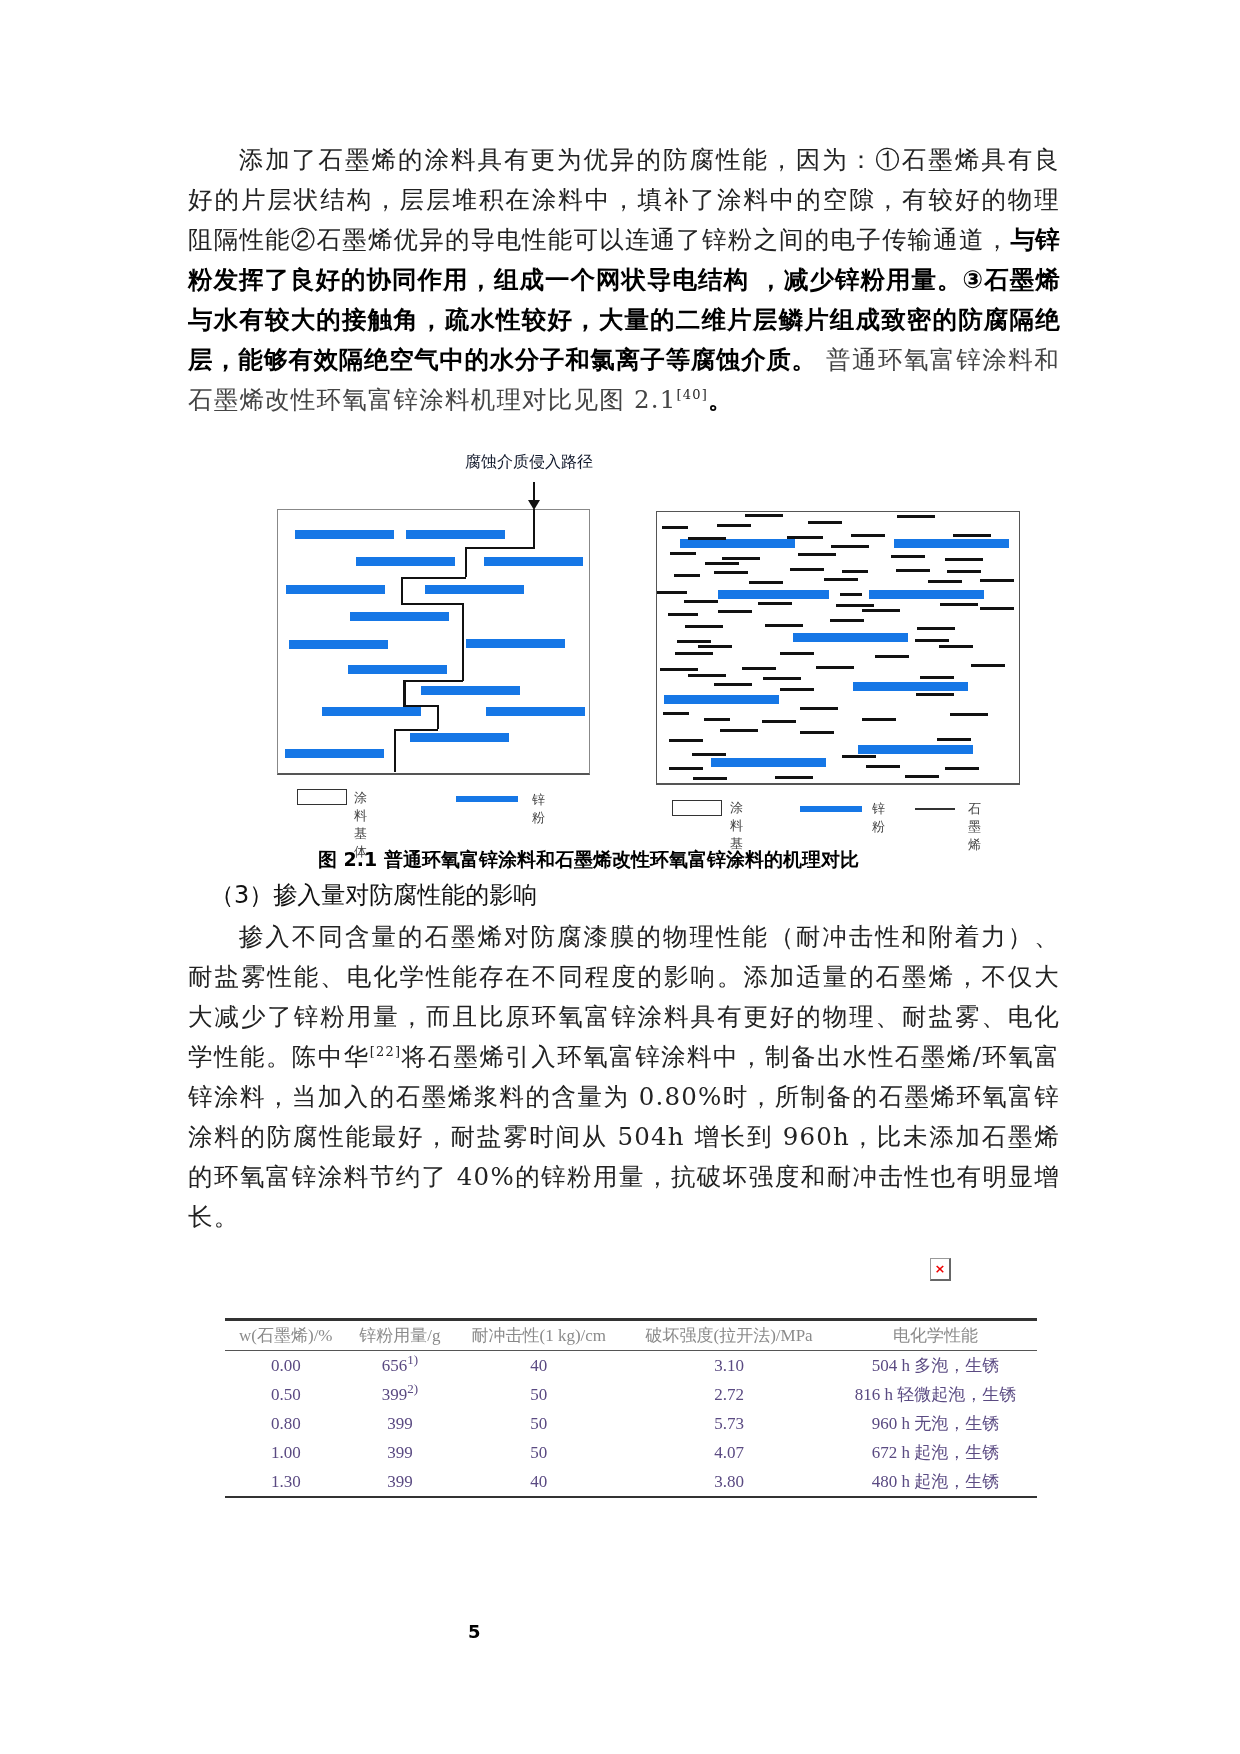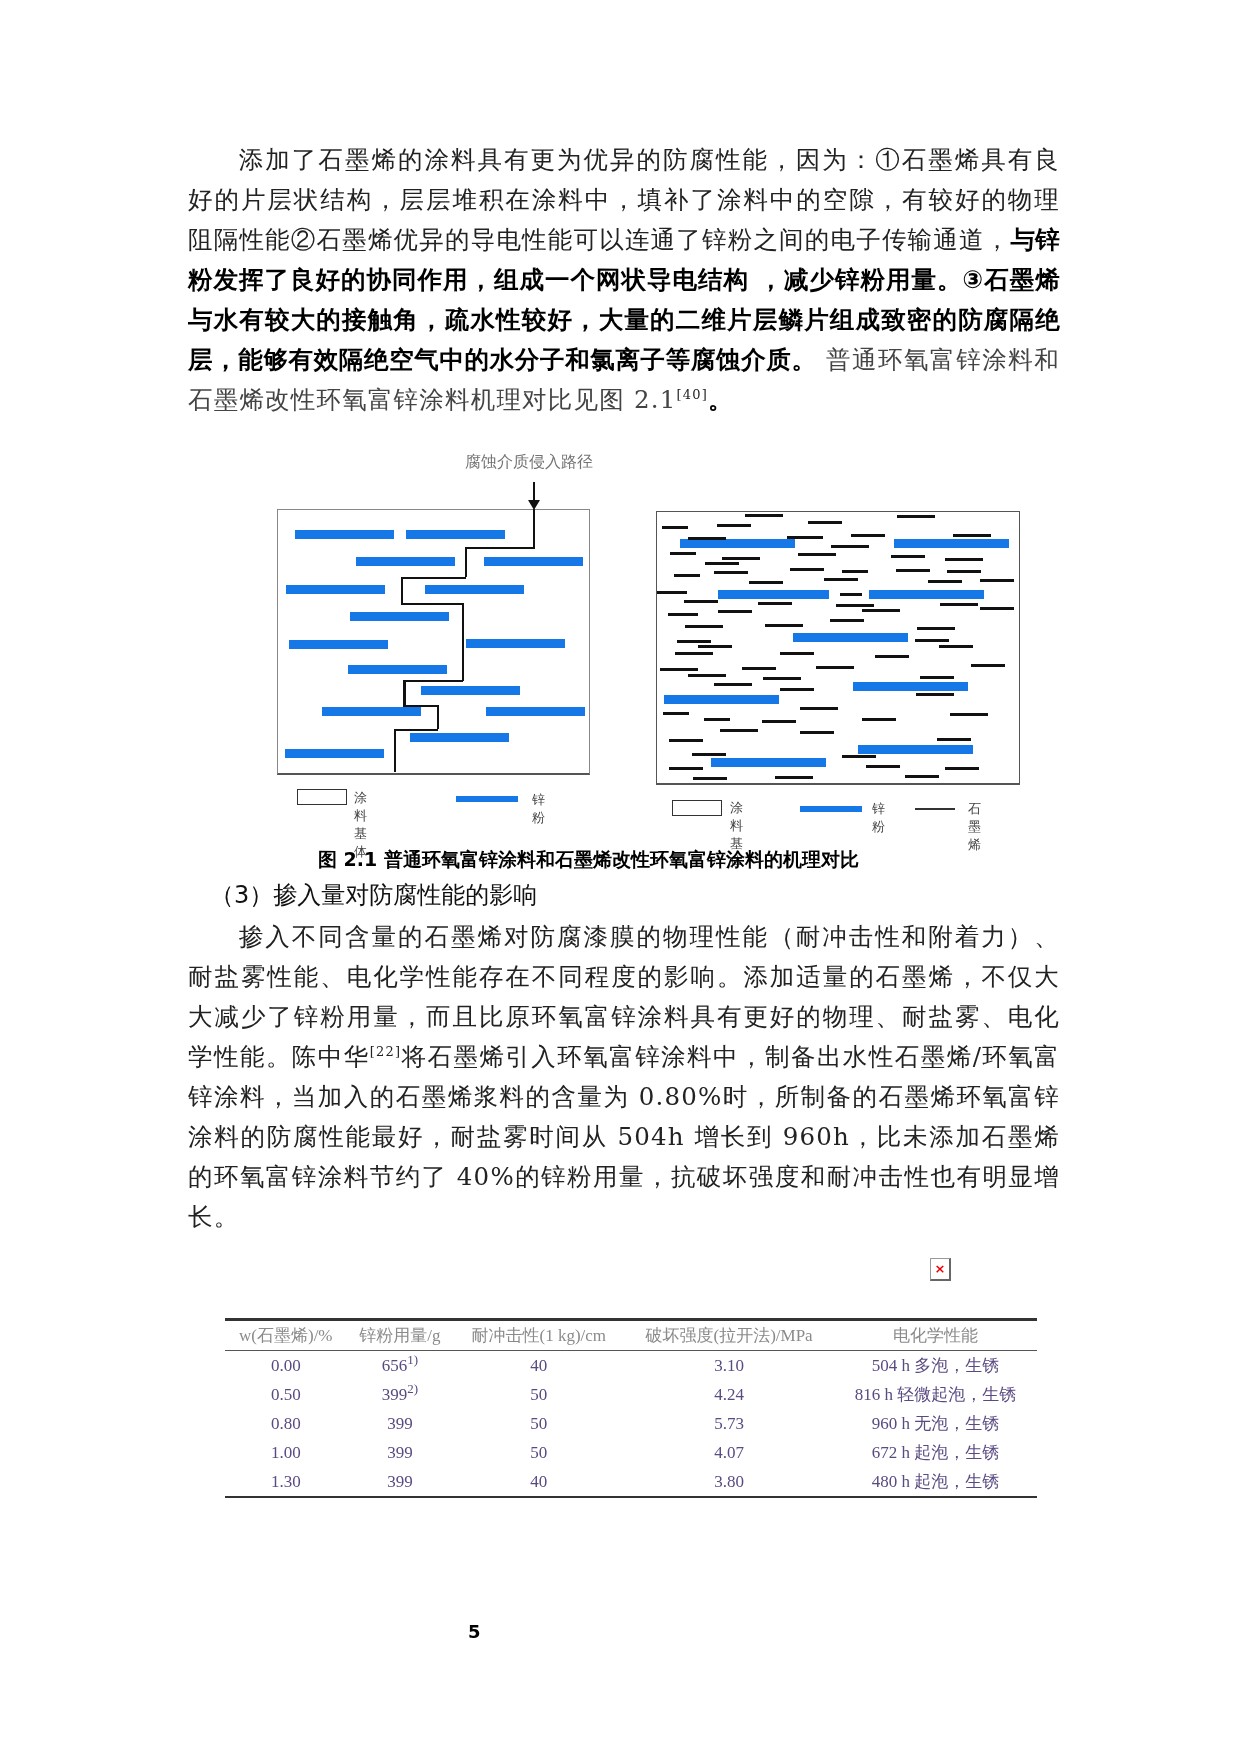--- a/index.html
+++ b/index.html
@@ -14,21 +14,21 @@
   .indent { display:inline-block; width:50px; }
   .fig { position:absolute; }
   .figbox { position:absolute; border:1.5px solid #888; border-bottom:2.5px solid #555; background:#fff; }
   .bar { position:absolute; height:9px; background:#1677e6; }
   .gline { position:absolute; height:2.5px; background:#111; }
   .pathseg { position:absolute; background:#111; }
   .leg { position:absolute; font-size:13px; color:#444; font-family:"DejaVu Sans", sans-serif; }
   .legbox { position:absolute; width:48px; height:14px; border:1.5px solid #333; background:#fff; }
   .legbar { position:absolute; height:6px; background:#1677e6; }
   .legline { position:absolute; height:1.5px; background:#333; }
-  .arrow-label { position:absolute; font-size:16px; color:#737373; font-family:"DejaVu Sans", sans-serif; }
+  .arrow-label { position:absolute; font-size:16px; color:#0f172a; font-family:"DejaVu Sans", sans-serif; }
   .caption { position:absolute; font-family:"DejaVu Sans", sans-serif; font-weight:bold; font-size:19px; color:#000; }
   .heading { position:absolute; left:210px; font-size:24px; color:#111; font-family:"DejaVu Sans", sans-serif; }
   .tcaption { position:absolute; left:320px; top:1263px; font-family:"DejaVu Sans", sans-serif; font-weight:bold; font-size:19px; color:#666; }
   .broken-img { position:absolute; left:930px; top:1258px; width:18px; height:20px; border:1px solid #999; border-right:2px solid #666; border-bottom:2px solid #666; background:#fff; color:#e00; font-size:13px; font-weight:bold; text-align:center; line-height:20px; font-family:"DejaVu Sans", sans-serif; }
   table.data { position:absolute; left:225px; top:1318px; width:812px; border-collapse:collapse;
                font-family:"Liberation Serif", serif; color:#5a4a82; font-size:17px; }
   table.data th { font-weight:normal; color:#8a8a8a; font-size:17px; padding:3px 4px; border-top:3px solid #333; border-bottom:1.5px solid #555; white-space:nowrap; }
   table.data td { text-align:center; padding:3px 4px; height:22.5px; white-space:nowrap; }
   table.data tr:last-child td { border-bottom:2.5px solid #333; }
   .pagenum { position:absolute; left:468px; top:1621px; font-family:"DejaVu Sans", sans-serif; font-weight:bold; font-size:18px; color:#000; }
@@ -204,21 +204,21 @@
         <td>0.00</td>
         <td><span>656</span><sup>1)</sup></td>
         <td>40</td>
         <td>3.10</td>
         <td>504 h 多泡，生锈</td>
       </tr>
       <tr>
         <td>0.50</td>
         <td><span>399</span><sup>2)</sup></td>
         <td>50</td>
-        <td>4.24</td>
+        <td>2.72</td>
         <td>816 h 轻微起泡，生锈</td>
       </tr>
       <tr>
         <td>0.80</td>
         <td><span>399</span></td>
         <td>50</td>
         <td>5.73</td>
         <td>960 h 无泡，生锈</td>
       </tr>
       <tr>

